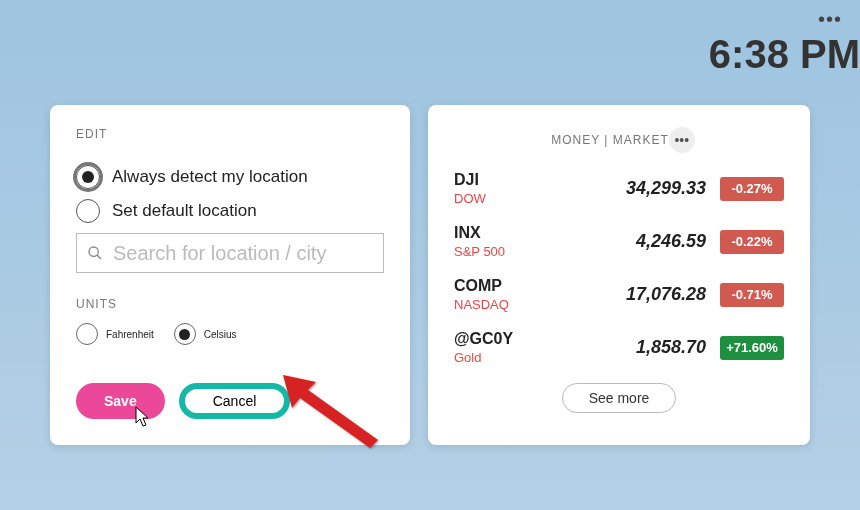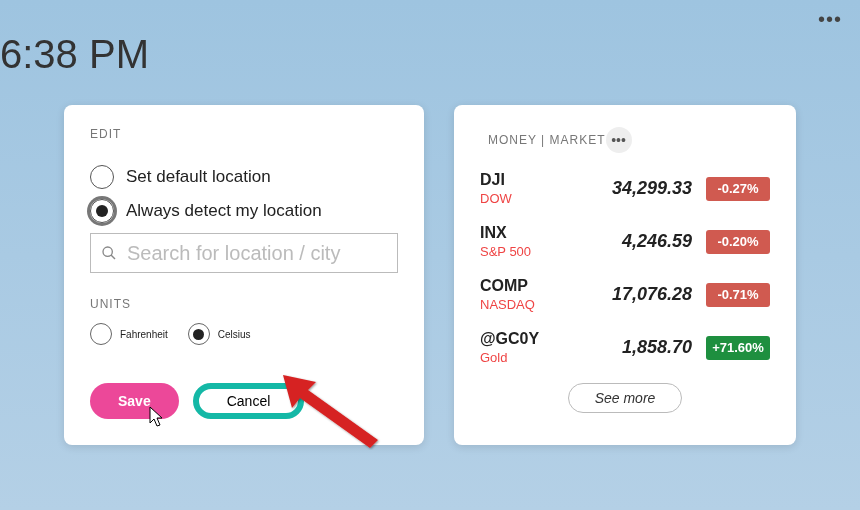--- a/index.html
+++ b/index.html
@@ -9,31 +9,31 @@
     background: linear-gradient(180deg, #9ec4e0 0%, #b4d0e6 100%);
     position: relative;
     overflow: hidden;
   }
   .top-more {
     position: absolute; top: 8px; right: 18px;
     font-size: 20px; color: #444; letter-spacing: 1px;
     cursor: pointer;
   }
   .clock {
-    text-align: left;
+    text-align: right;
     font-size: 40px;
     color: #333;
-    font-weight: 400;
+    font-weight: 700;
     margin-top: 32px;
     margin-bottom: 28px;
   }
   .cards {
     display: flex;
-    gap: 30px;
-    padding: 0 64px;
+    gap: 18px;
+    padding: 0 50px;
   }
   .card {
     background: #fff;
     border-radius: 8px;
     box-shadow: 0 2px 8px rgba(0,0,0,0.12);
     flex: 1;
     position: relative;
   }
   
   .card-edit { padding: 22px 26px 26px 26px; width: 360px; flex: 0 0 360px; }
@@ -79,40 +79,40 @@
     font-size: 14px; cursor: pointer; display: flex; align-items: center; justify-content: center;
     position: relative;
   }
   .btn-primary { background: #ec4899; color: #fff; border: none; font-weight: 600; }
   .btn-secondary { background: #fff; color: #000000; border: 6px solid #14b8a6; }
   .cursor-pointer {
     position: absolute; left: 56px; top: 22px; pointer-events: none;
   }
   
   .card-money { padding: 22px 26px 20px 26px; flex: 1; }
-  .money-header { display: flex; justify-content: flex-start; align-items: center; margin-bottom: 18px; margin-left: 8px; }
+  .money-header { display: flex; justify-content: center; align-items: center; margin-bottom: 18px; margin-left: 8px; }
   .money-title { font-size: 12px; color: #777; letter-spacing: 1px; }
   .money-more {
     width: 26px; height: 26px; border-radius: 50%; background: #eee;
     display: flex; align-items: center; justify-content: center;
     font-size: 14px; color: #555; cursor: pointer;
   }
   .tkr-row { display: flex; align-items: center; margin-bottom: 18px; }
   .tkr-left { flex: 1; }
   .tkr-sym { font-size: 16px; font-weight: 700; color: #222; }
   .tkr-name { font-size: 13px; color: #ef4444; margin-top: 2px; }
   .tkr-price { font-size: 18px; font-weight: 600; color: #222; margin-right: 14px; font-style: italic; }
   .tkr-change {
     min-width: 64px; height: 24px; border-radius: 3px;
     display: flex; align-items: center; justify-content: center;
     font-size: 13px; font-weight: 600; color: #fff;
   }
   .neg { background: #d05a50; }
   .pos { background: #1e8f3f; }
-  .see-more-wrap { display: flex; justify-content: center; margin-top: 8px; font-style: italic; }
+  .see-more-wrap { display: flex; justify-content: center; margin-top: 8px; }
   .see-more {
     height: 30px; border: 1px solid #bbb; border-radius: 15px;
     padding: 0 26px; font-size: 14px; color: #333; background: #fff;
     display: flex; align-items: center; cursor: pointer;
   }
   
   .arrow {
     position: absolute;
     left: 278px; top: 370px;
     pointer-events: none;
@@ -124,28 +124,28 @@
 <div class="top-more">•••</div>
 
 <div class="clock">6:38 PM</div>
 
 <div class="cards">
 
   <div class="card card-edit">
     <div class="card-heading">EDIT</div>
 
     <div class="radio-row">
-      <span class="radio-outer"></span>
-      <span class="radio-label">Set default location</span>
-    </div>
-    <div class="radio-row">
       <span class="radio-outer selected">
           <span class="radio-inner"></span>
         </span>
       <span class="radio-label">Always detect my location</span>
+    </div>
+    <div class="radio-row">
+      <span class="radio-outer"></span>
+      <span class="radio-label">Set default location</span>
     </div>
 
     <div class="search-box">
       <svg width="16" height="16" viewBox="0 0 24 24" fill="none" stroke="#888" stroke-width="2">
         <circle cx="10" cy="10" r="7"></circle>
           <line x1="21" y1="21" x2="15" y2="15"></line>
       </svg>
       <input type="text" placeholder="Search for location / city" style="">
     </div>
 
@@ -187,21 +187,21 @@
           </div>
           <div class="tkr-price">34,299.33</div>
           <div class="tkr-change neg">-0.27%</div>
         </div>
         <div class="tkr-row">
           <div class="tkr-left">
             <div class="tkr-sym">INX</div>
             <div class="tkr-name">S&amp;P 500</div>
           </div>
           <div class="tkr-price">4,246.59</div>
-          <div class="tkr-change neg">-0.20%</div>
+          <div class="tkr-change neg">-0.22%</div>
         </div>
         <div class="tkr-row">
           <div class="tkr-left">
             <div class="tkr-sym">COMP</div>
             <div class="tkr-name">NASDAQ</div>
           </div>
           <div class="tkr-price">17,076.28</div>
           <div class="tkr-change neg">-0.71%</div>
         </div>
         <div class="tkr-row">

